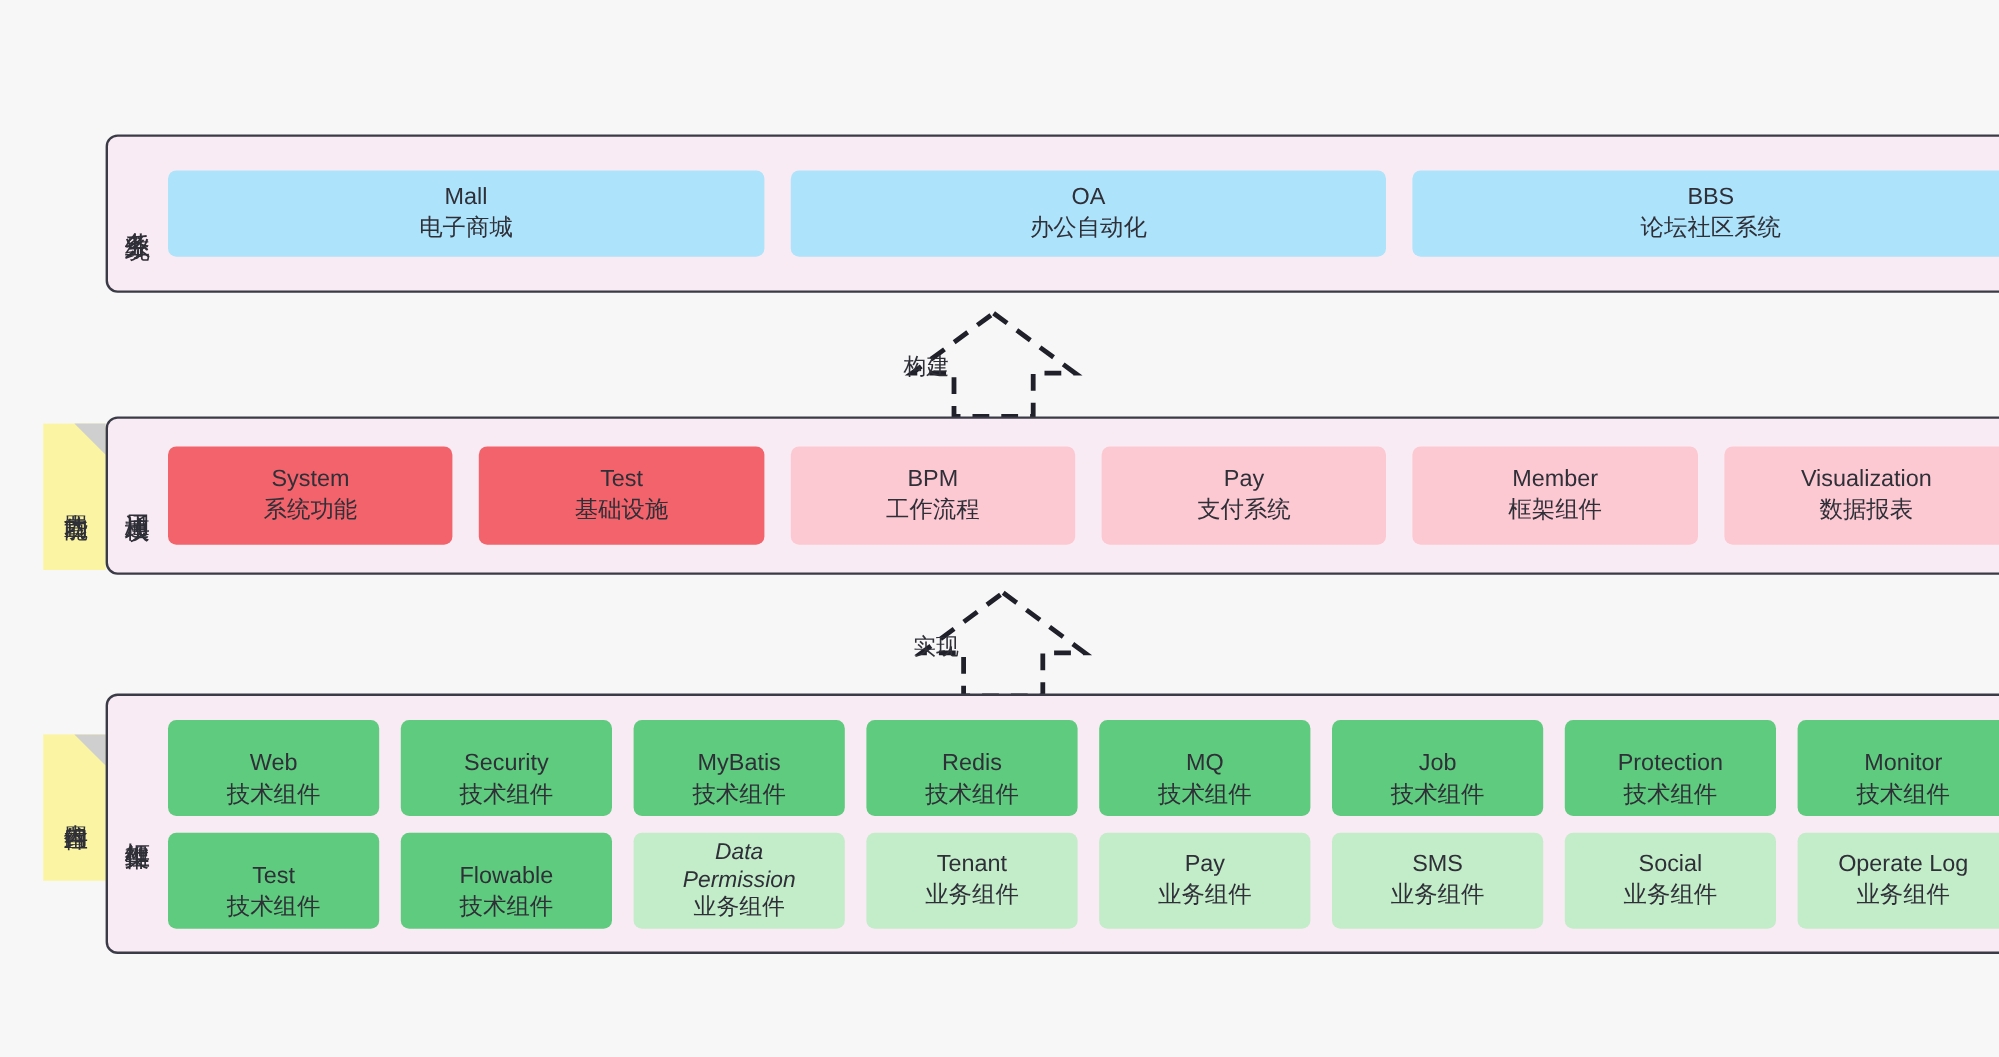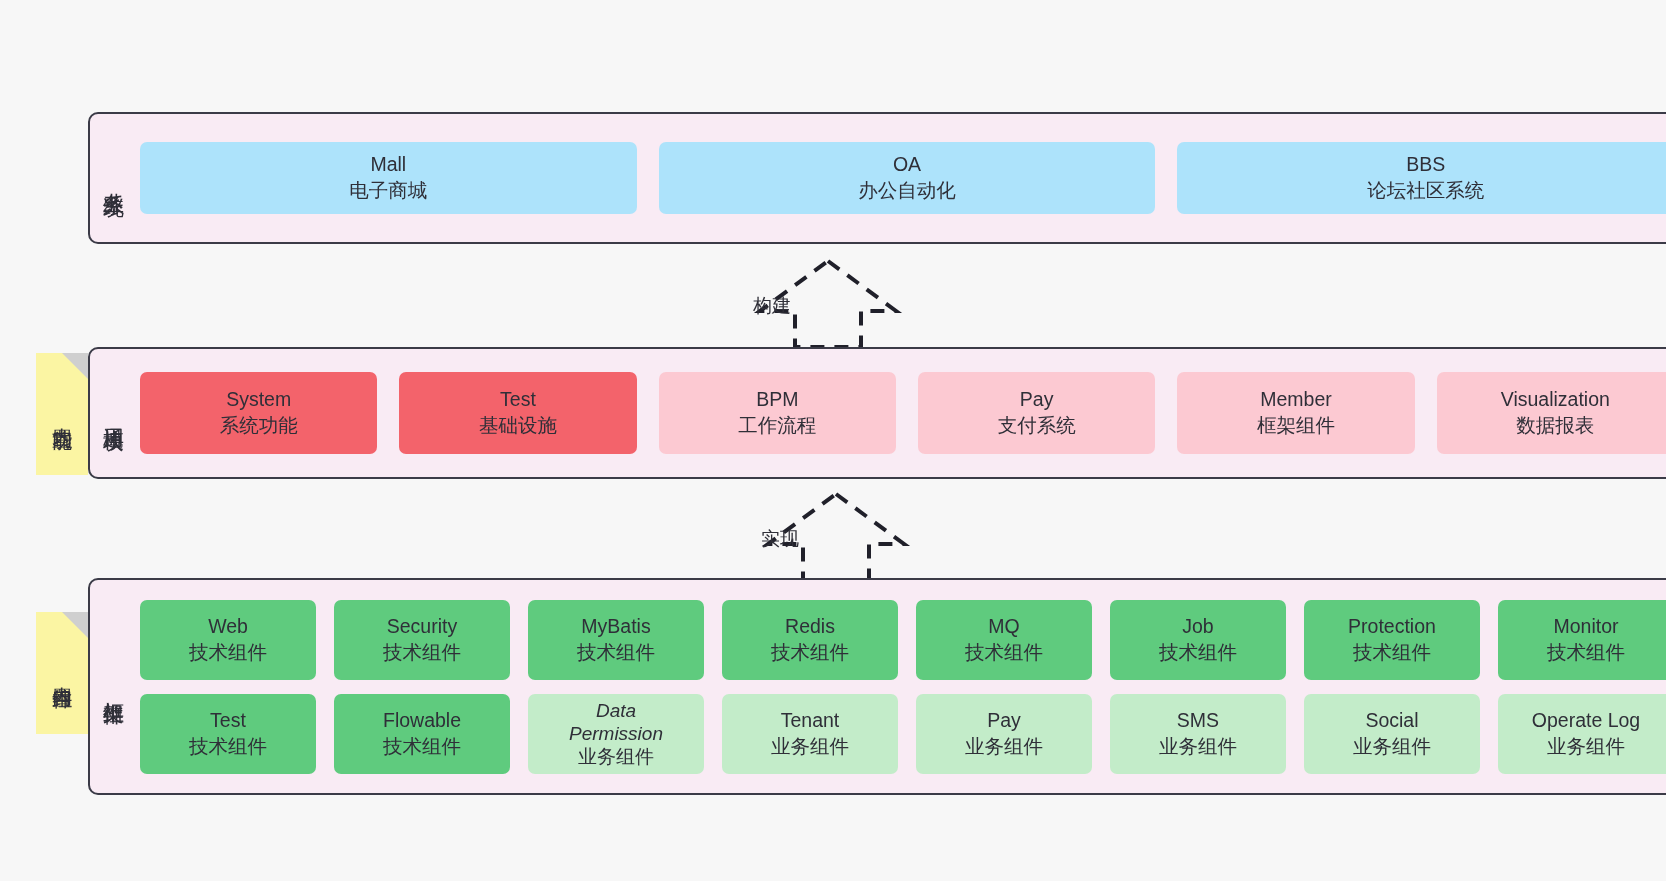--- a/index.html
+++ b/index.html
@@ -80,21 +80,21 @@
     box-sizing: border-box;
     padding: 4px 19px;
     min-width: 0;
   }
   .card .ln { display: block; white-space: nowrap; }
 
   
   .c-blue       { background: #ade3fb; }
   .c-red        { background: #f3636b; text-align: center; }
   .c-pink       { background: #fcc9d2; justify-content: center; }
-  .c-green      { background: #5fcb7e; }
+  .c-green      { background: #5fcb7e; justify-content: flex-end; }
   .c-greenlight { background: #c3ecc9; }
 
   
   .note {
     position: absolute;
     background: #fbf5a3;
     display: flex;
     align-items: center;
     justify-content: center;
     font-size: 20px;

